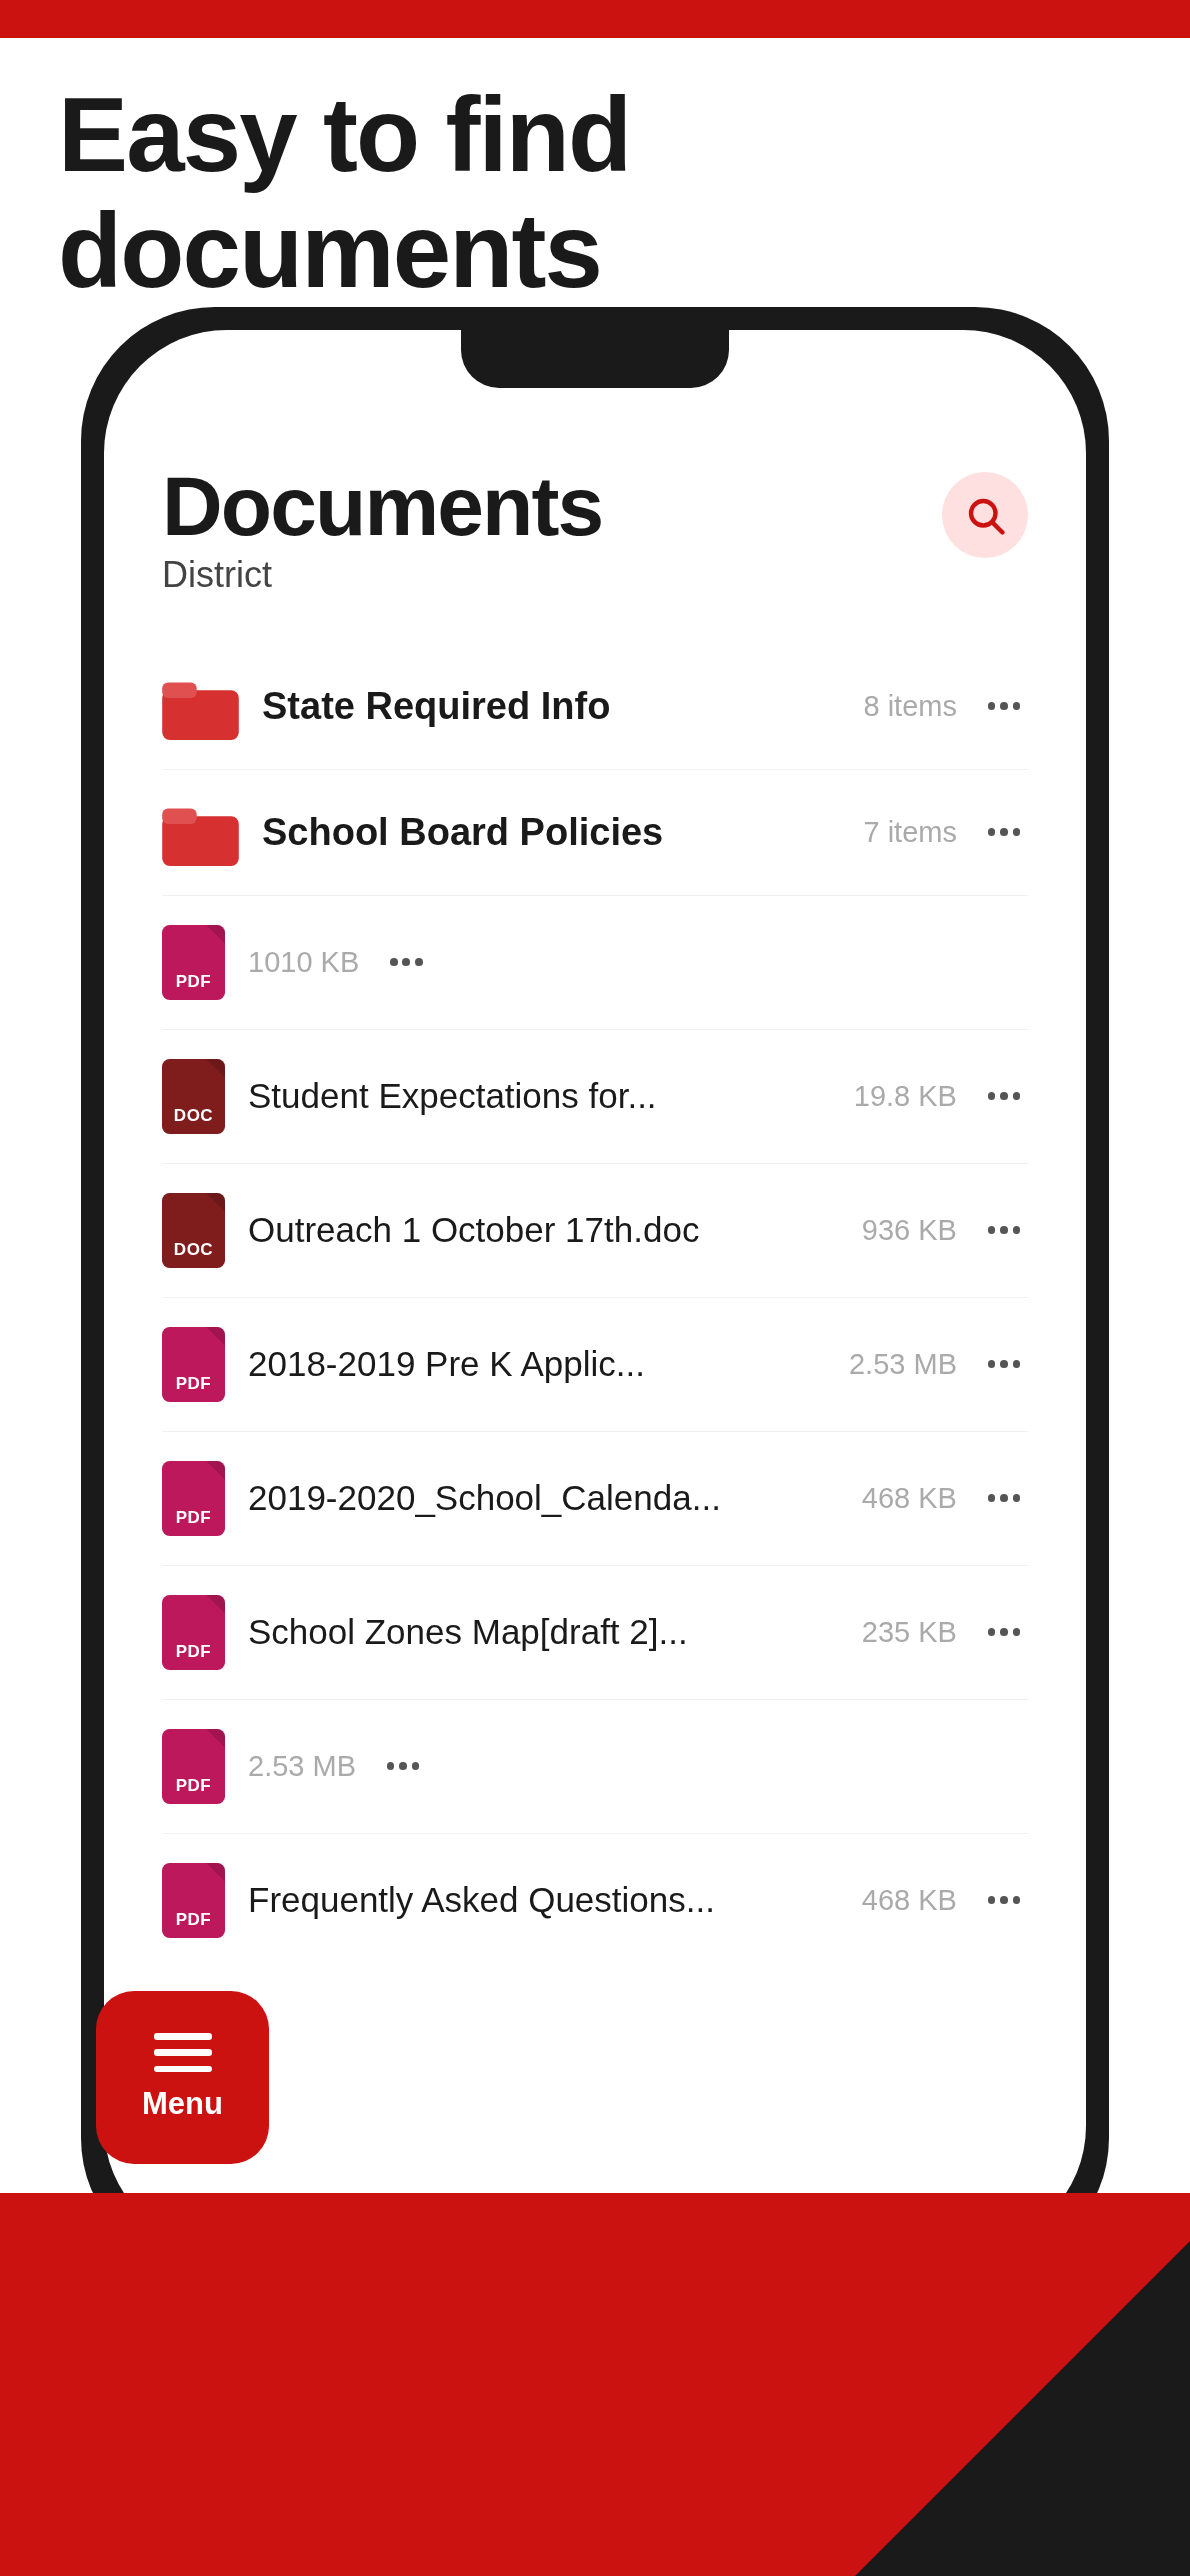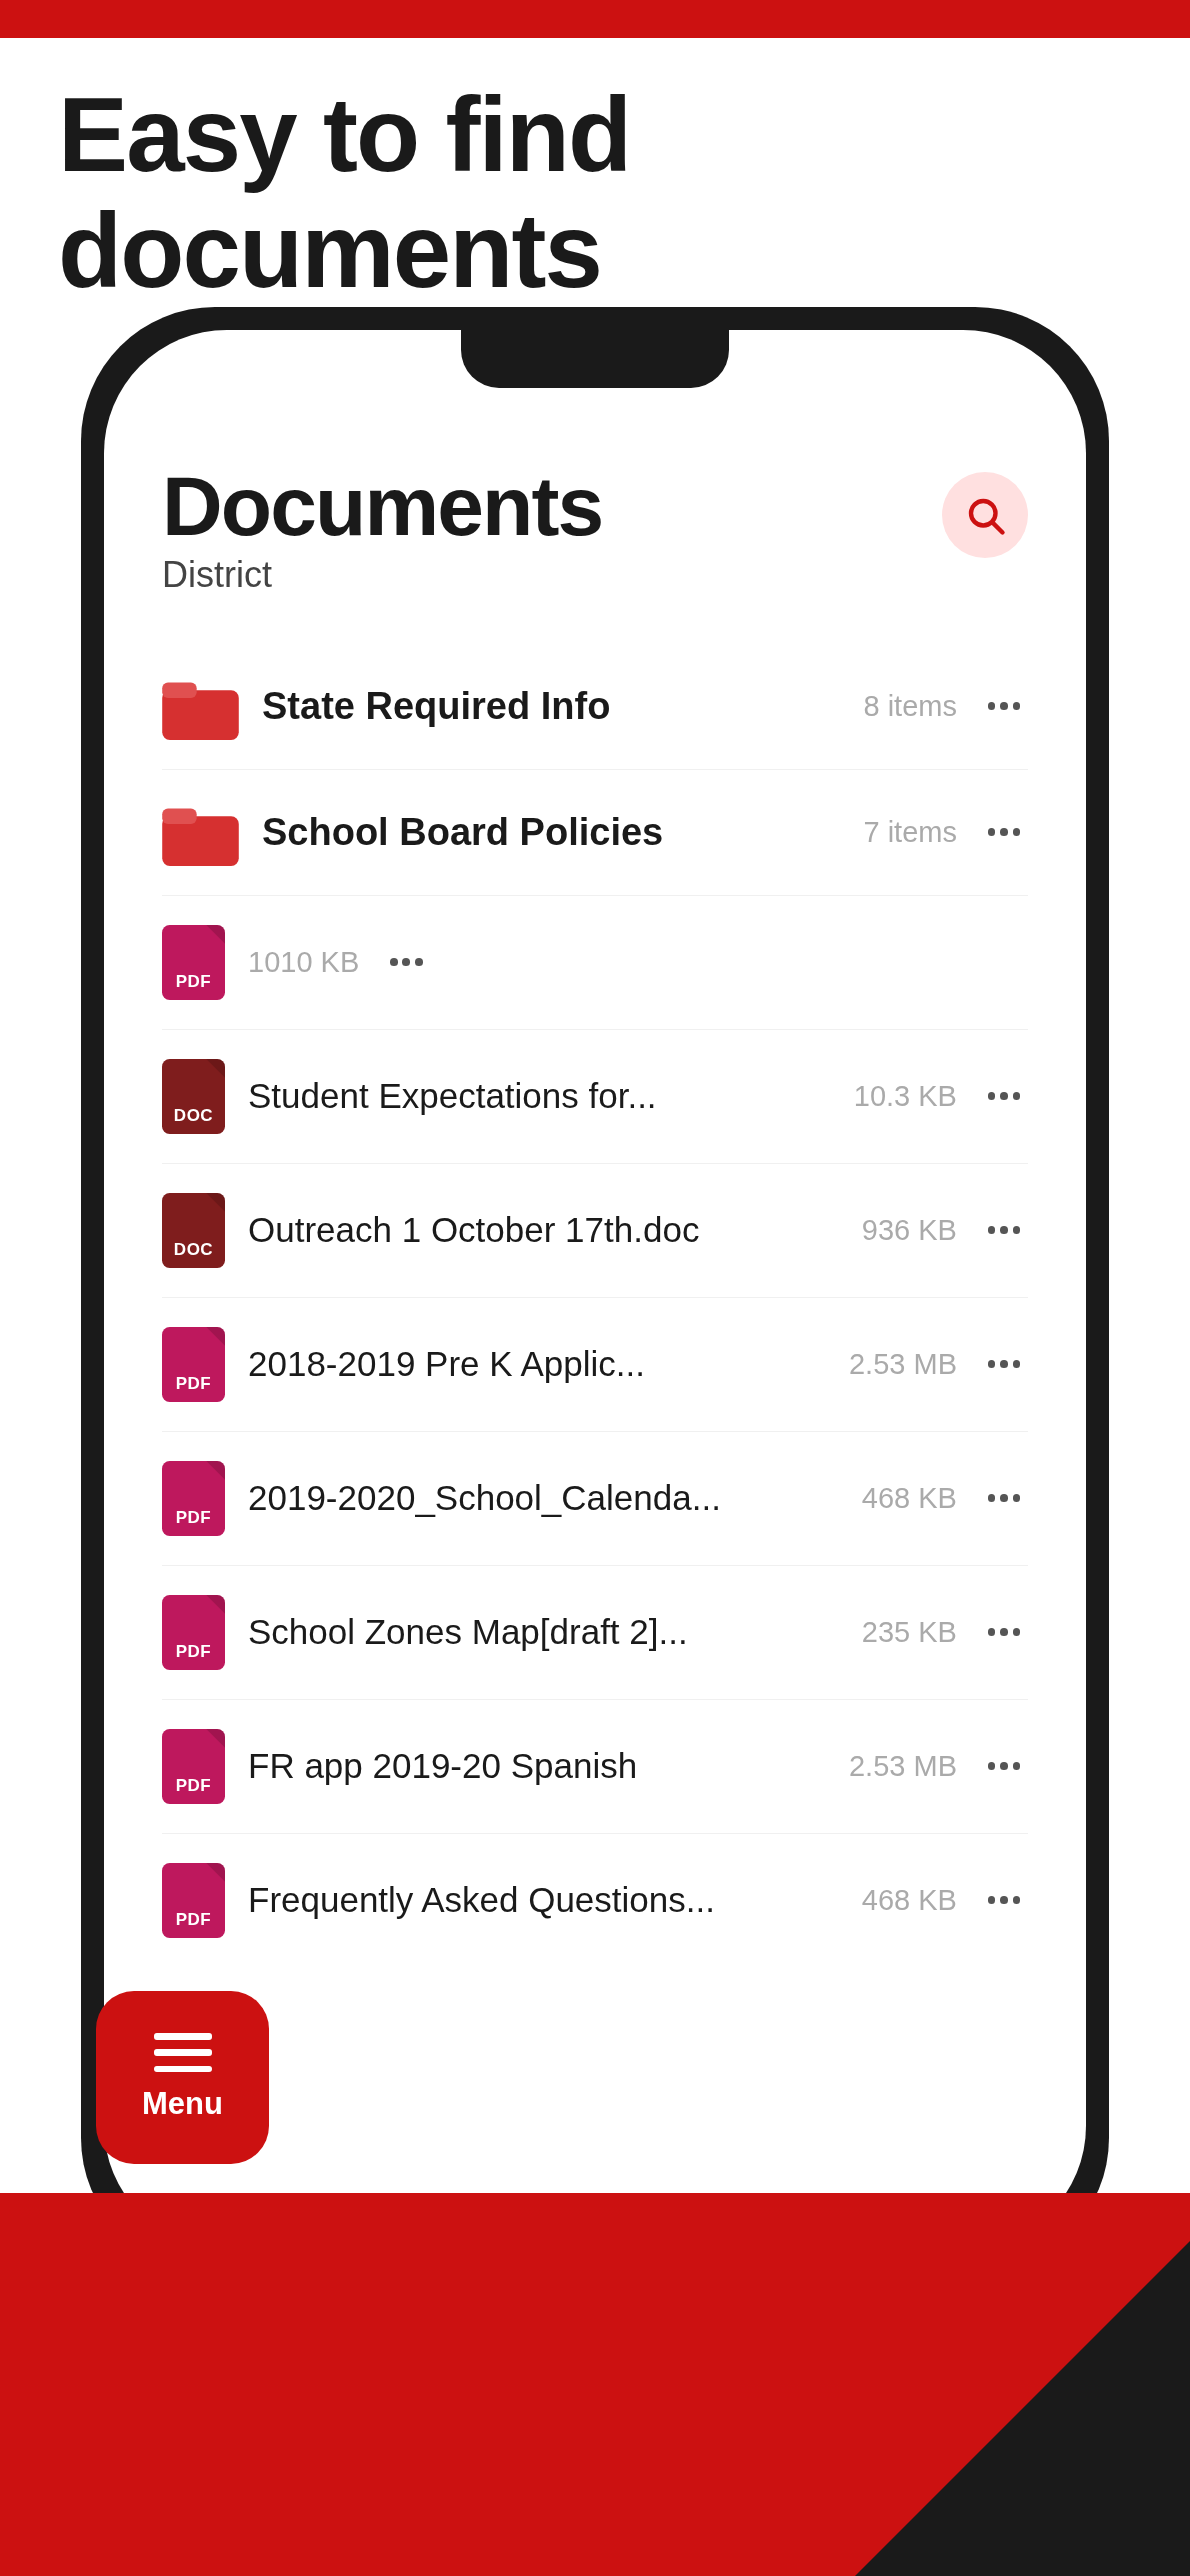--- a/index.html
+++ b/index.html
@@ -371,21 +371,21 @@
             <div class="more-dot"></div>
             <div class="more-dot"></div>
           </div>
         </div>
 
         <div class="file-row">
           <div class="pdf-file-icon blue-doc">
             <span class="file-label">doc</span>
           </div>
           <div class="file-name">Student Expectations for...</div>
-          <div class="file-meta">10.3 KB</div>
+          <div class="file-meta">19.8 KB</div>
           <div class="more-btn">
             <div class="more-dot"></div>
             <div class="more-dot"></div>
             <div class="more-dot"></div>
           </div>
         </div>
 
         <div class="file-row">
           <div class="pdf-file-icon blue-doc">
             <span class="file-label">doc</span>
@@ -435,21 +435,20 @@
             <div class="more-dot"></div>
             <div class="more-dot"></div>
             <div class="more-dot"></div>
           </div>
         </div>
 
         <div class="file-row">
           <div class="pdf-file-icon red-pdf">
             <span class="file-label">pdf</span>
           </div>
-          <div class="file-name">FR app 2019-20 Spanish</div>
           <div class="file-meta">2.53 MB</div>
           <div class="more-btn">
             <div class="more-dot"></div>
             <div class="more-dot"></div>
             <div class="more-dot"></div>
           </div>
         </div>
 
         <div class="file-row">
           <div class="pdf-file-icon red-pdf">

